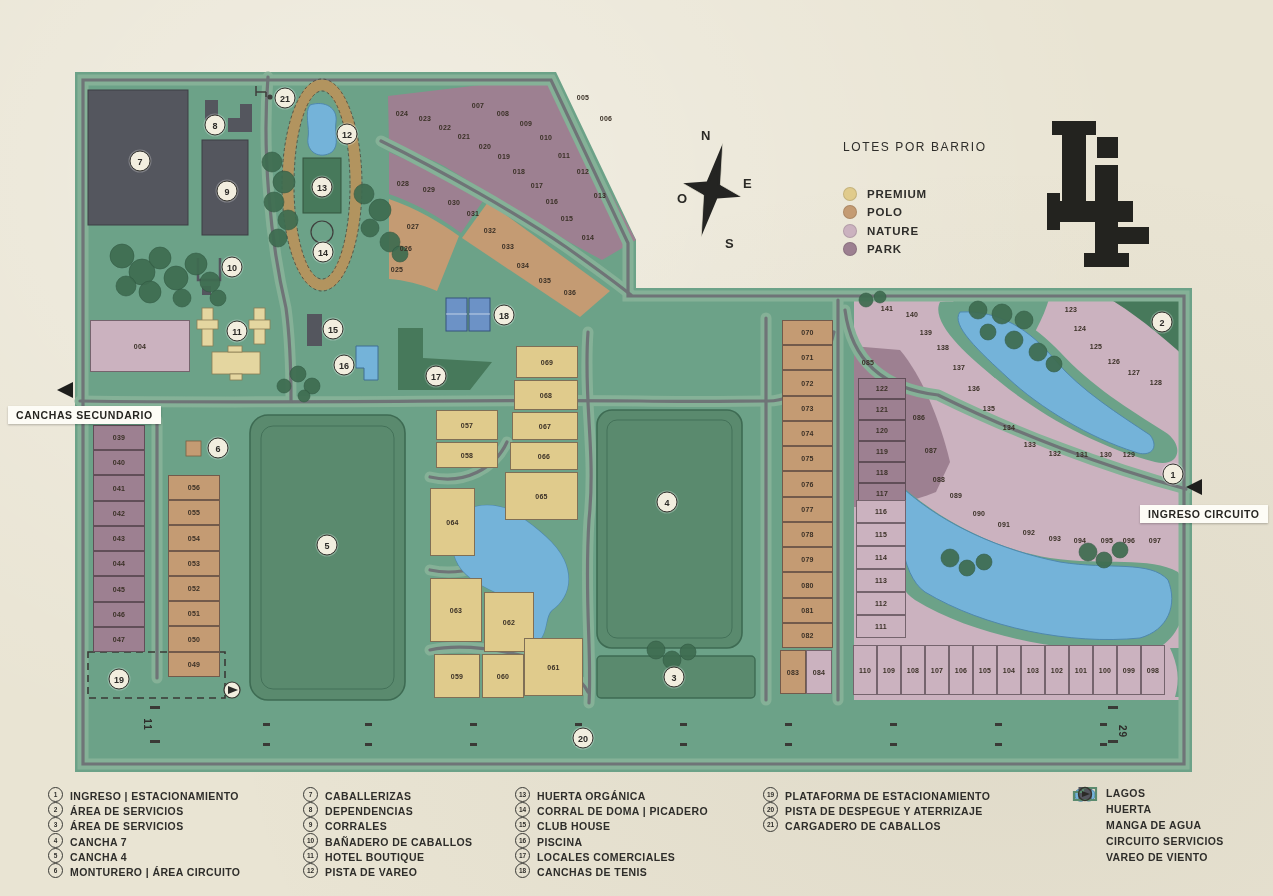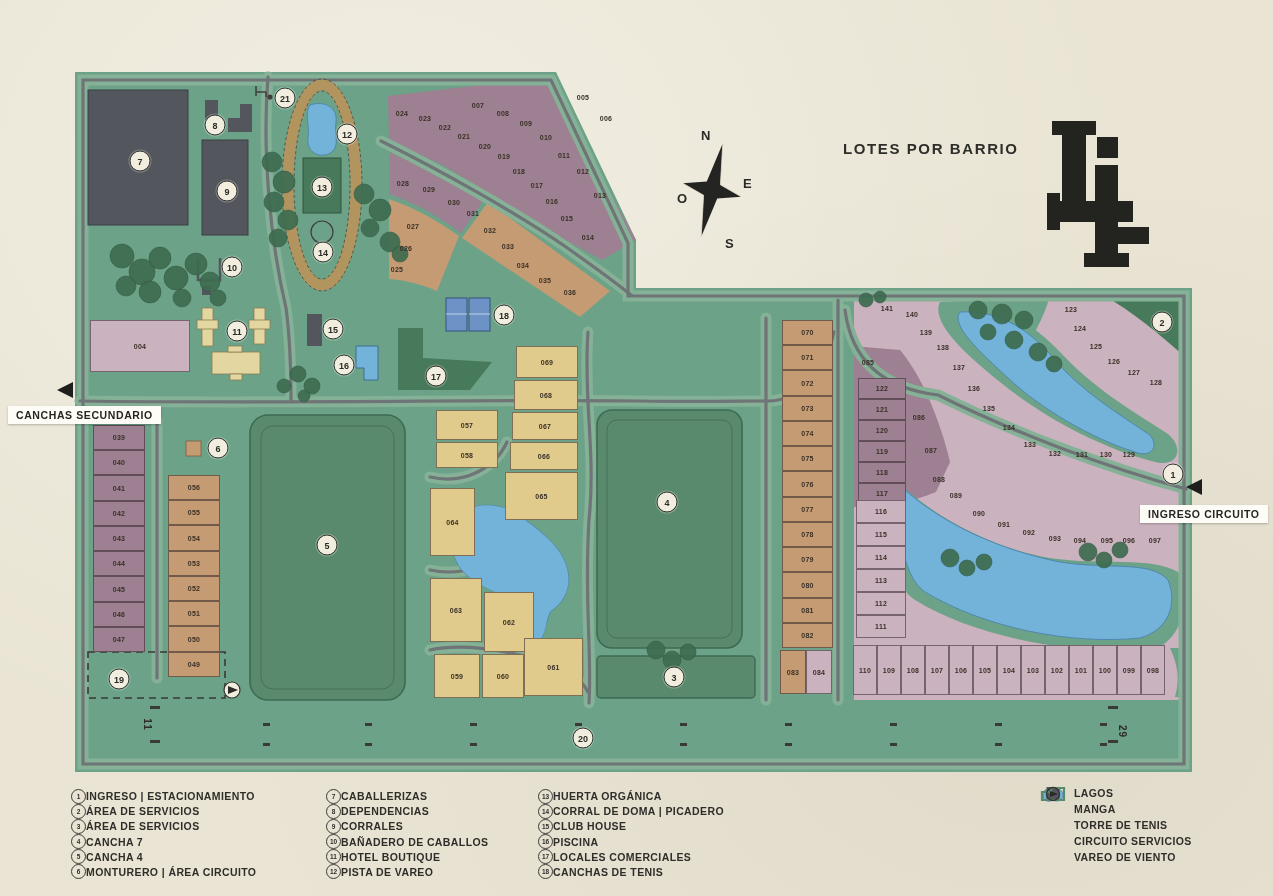--- a/index.html
+++ b/index.html
@@ -24,30 +24,30 @@
           display:flex;align-items:center;justify-content:center;
           font-size:9px;font-weight:700;color:#2B2A27;transform:translate(-50%,-50%);
           box-shadow:0 0 0 1px rgba(255,255,255,.25);}
 
   .entry-label{position:absolute;background:#FDFCF6;color:#262521;font-size:10.5px;font-weight:700;
                letter-spacing:.6px;padding:3px 8px;box-shadow:0 1px 2px rgba(0,0,0,.25);white-space:nowrap;}
   .runway-num{position:absolute;font-size:10px;font-weight:700;color:#2E2D2A;letter-spacing:1px;}
 
   
   .legend-col{position:absolute;display:flex;flex-direction:column;gap:3.2px;z-index:7;}
-  .legend-row{display:flex;align-items:center;height:12px;margin-left:23px;}
+  .legend-row{display:flex;align-items:flex-end;gap:7px;height:12px;}
   .legend-num{width:13px;height:13px;border-radius:50%;border:1px solid #3A3A36;flex:0 0 13px;
               display:flex;align-items:center;justify-content:center;font-size:6.5px;font-weight:700;color:#2E2D2A;}
   .legend-label{font-size:10.5px;font-weight:700;color:#2E2D2A;letter-spacing:.4px;white-space:nowrap;}
   #barrio-legend{position:absolute;left:843px;top:140px;z-index:7;}
-  #barrio-title{font-size:15px;font-weight:700;letter-spacing:1.6px;color:#2E2D2A;margin-bottom:32px;}
+  #barrio-title{font-size:12px;font-weight:400;letter-spacing:1.6px;color:#2E2D2A;margin-bottom:32px;}
   .barrio-row{display:flex;align-items:center;gap:10px;margin-bottom:3.5px;height:15px;}
   .barrio-swatch{width:14px;height:14px;border-radius:50%;flex:0 0 14px;box-shadow:inset 0 0 0 1px rgba(0,0,0,.12);}
   .barrio-label{font-size:11.5px;font-weight:700;letter-spacing:.8px;color:#2E2D2A;}
-  #misc-legend{position:absolute;left:1040px;top:786px;display:flex;flex-direction:column;gap:2.5px;z-index:7;}
+  #misc-legend{position:absolute;left:1072px;top:786px;display:flex;flex-direction:column;gap:2.5px;z-index:7;}
   .misc-row{display:flex;align-items:center;gap:8px;height:13.5px;}
   .misc-icon{width:26px;display:flex;align-items:center;justify-content:center;flex:0 0 26px;}
   .compass-letter{font-size:13px;font-weight:600;fill:#2B2A26;font-family:"Liberation Sans",sans-serif;}
 </style>
 </head>
 <body>
 
 <div id="stage">
 
   <svg id="map-svg" width="1273" height="896" viewBox="0 0 1273 896">
@@ -423,20 +423,38 @@
 
   <div id="labels-layer" class="layer">
     <div class="entry-label" style="left:8px;top:406px;">CANCHAS SECUNDARIO</div>
     <div class="entry-label" style="left:1140px;top:505px;">INGRESO CIRCUITO</div>
     <div class="runway-num" style="left:141px;top:719px;transform:rotate(90deg);">11</div>
     <div class="runway-num" style="left:1116px;top:726px;transform:rotate(90deg);">29</div>
   </div>
 
   <div id="barrio-legend">
     <div id="barrio-title">LOTES POR BARRIO</div>
+    <div id="barrio-items">
+        <div class="barrio-row">
+          <span class="barrio-swatch" style="background: rgb(224, 203, 140);"></span>
+          <span class="barrio-label">PREMIUM</span>
+        </div>
+        <div class="barrio-row">
+          <span class="barrio-swatch" style="background: rgb(196, 155, 115);"></span>
+          <span class="barrio-label">POLO</span>
+        </div>
+        <div class="barrio-row">
+          <span class="barrio-swatch" style="background: rgb(203, 178, 191);"></span>
+          <span class="barrio-label">NATURE</span>
+        </div>
+        <div class="barrio-row">
+          <span class="barrio-swatch" style="background: rgb(157, 128, 145);"></span>
+          <span class="barrio-label">PARK</span>
+        </div>
+      </div>
   </div>
 
   <div class="legend-col" id="poi-col-0" style="left:48px;top:790px;">
       <div class="legend-row">
         <span class="legend-num">1</span>
         <span class="legend-label">INGRESO | ESTACIONAMIENTO</span>
       </div>
       <div class="legend-row">
         <span class="legend-num">2</span>
         <span class="legend-label">ÁREA DE SERVICIOS</span>
@@ -501,47 +519,61 @@
         <span class="legend-num">10</span>
         <span class="legend-label">BAÑADERO DE CABALLOS</span>
       </div>
       <div class="legend-row">
         <span class="legend-num">11</span>
         <span class="legend-label">HOTEL BOUTIQUE</span>
       </div>
       <div class="legend-row">
         <span class="legend-num">12</span>
         <span class="legend-label">PISTA DE VAREO</span>
+      </div>
+    </div>
+  <div class="legend-col" id="poi-col-3" style="left:763px;top:790px;">
+      <div class="legend-row">
+        <span class="legend-num">19</span>
+        <span class="legend-label">PLATAFORMA DE ESTACIONAMIENTO</span>
+      </div>
+      <div class="legend-row">
+        <span class="legend-num">20</span>
+        <span class="legend-label">PISTA DE DESPEGUE Y ATERRIZAJE</span>
+      </div>
+      <div class="legend-row">
+        <span class="legend-num">21</span>
+        <span class="legend-label">CARGADERO DE CABALLOS</span>
       </div>
     </div>
 
   <div id="misc-legend">
       <div class="misc-row">
         <span class="misc-icon">
           <svg width="26" height="18">
             <path d="M3,9 C2,4 8,2 12,4 C16,1 23,4 23,8 C24,13 18,17 13,14 C7,17 3,14 3,9 Z" fill="#74B3D9" stroke="#4F88AD" stroke-width="1"></path>
           </svg>
         </span>
         <span class="legend-label">LAGOS</span>
       </div>
       <div class="misc-row">
         <span class="misc-icon">
           <svg width="26" height="15">
             <circle cx="13" cy="7.5" r="6.5" fill="#54565E"></circle>
           </svg>
         </span>
-        <span class="legend-label">MANGA</span>
+        <span class="legend-label">HUERTA</span>
       </div>
       <div class="misc-row">
         <span class="misc-icon">
           <svg width="26" height="15">
             <rect x="6.5" y="1" width="13" height="13" fill="#54565E"></rect>
           </svg>
         </span>
-        <span class="legend-label">TORRE DE TENIS</span>
+        <span class="legend-label">MANGA DE AGUA</span>
       </div>
       <div class="misc-row">
         <span class="misc-icon">
           <svg width="26" height="16">
             <path d="M2,6 h9 v-4 h13 v12 h-22 Z" fill="none" stroke="#5A8A6E" stroke-width="2.2"></path>
           </svg>
         </span>
         <span class="legend-label">CIRCUITO SERVICIOS</span>
       </div>
       <div class="misc-row">

